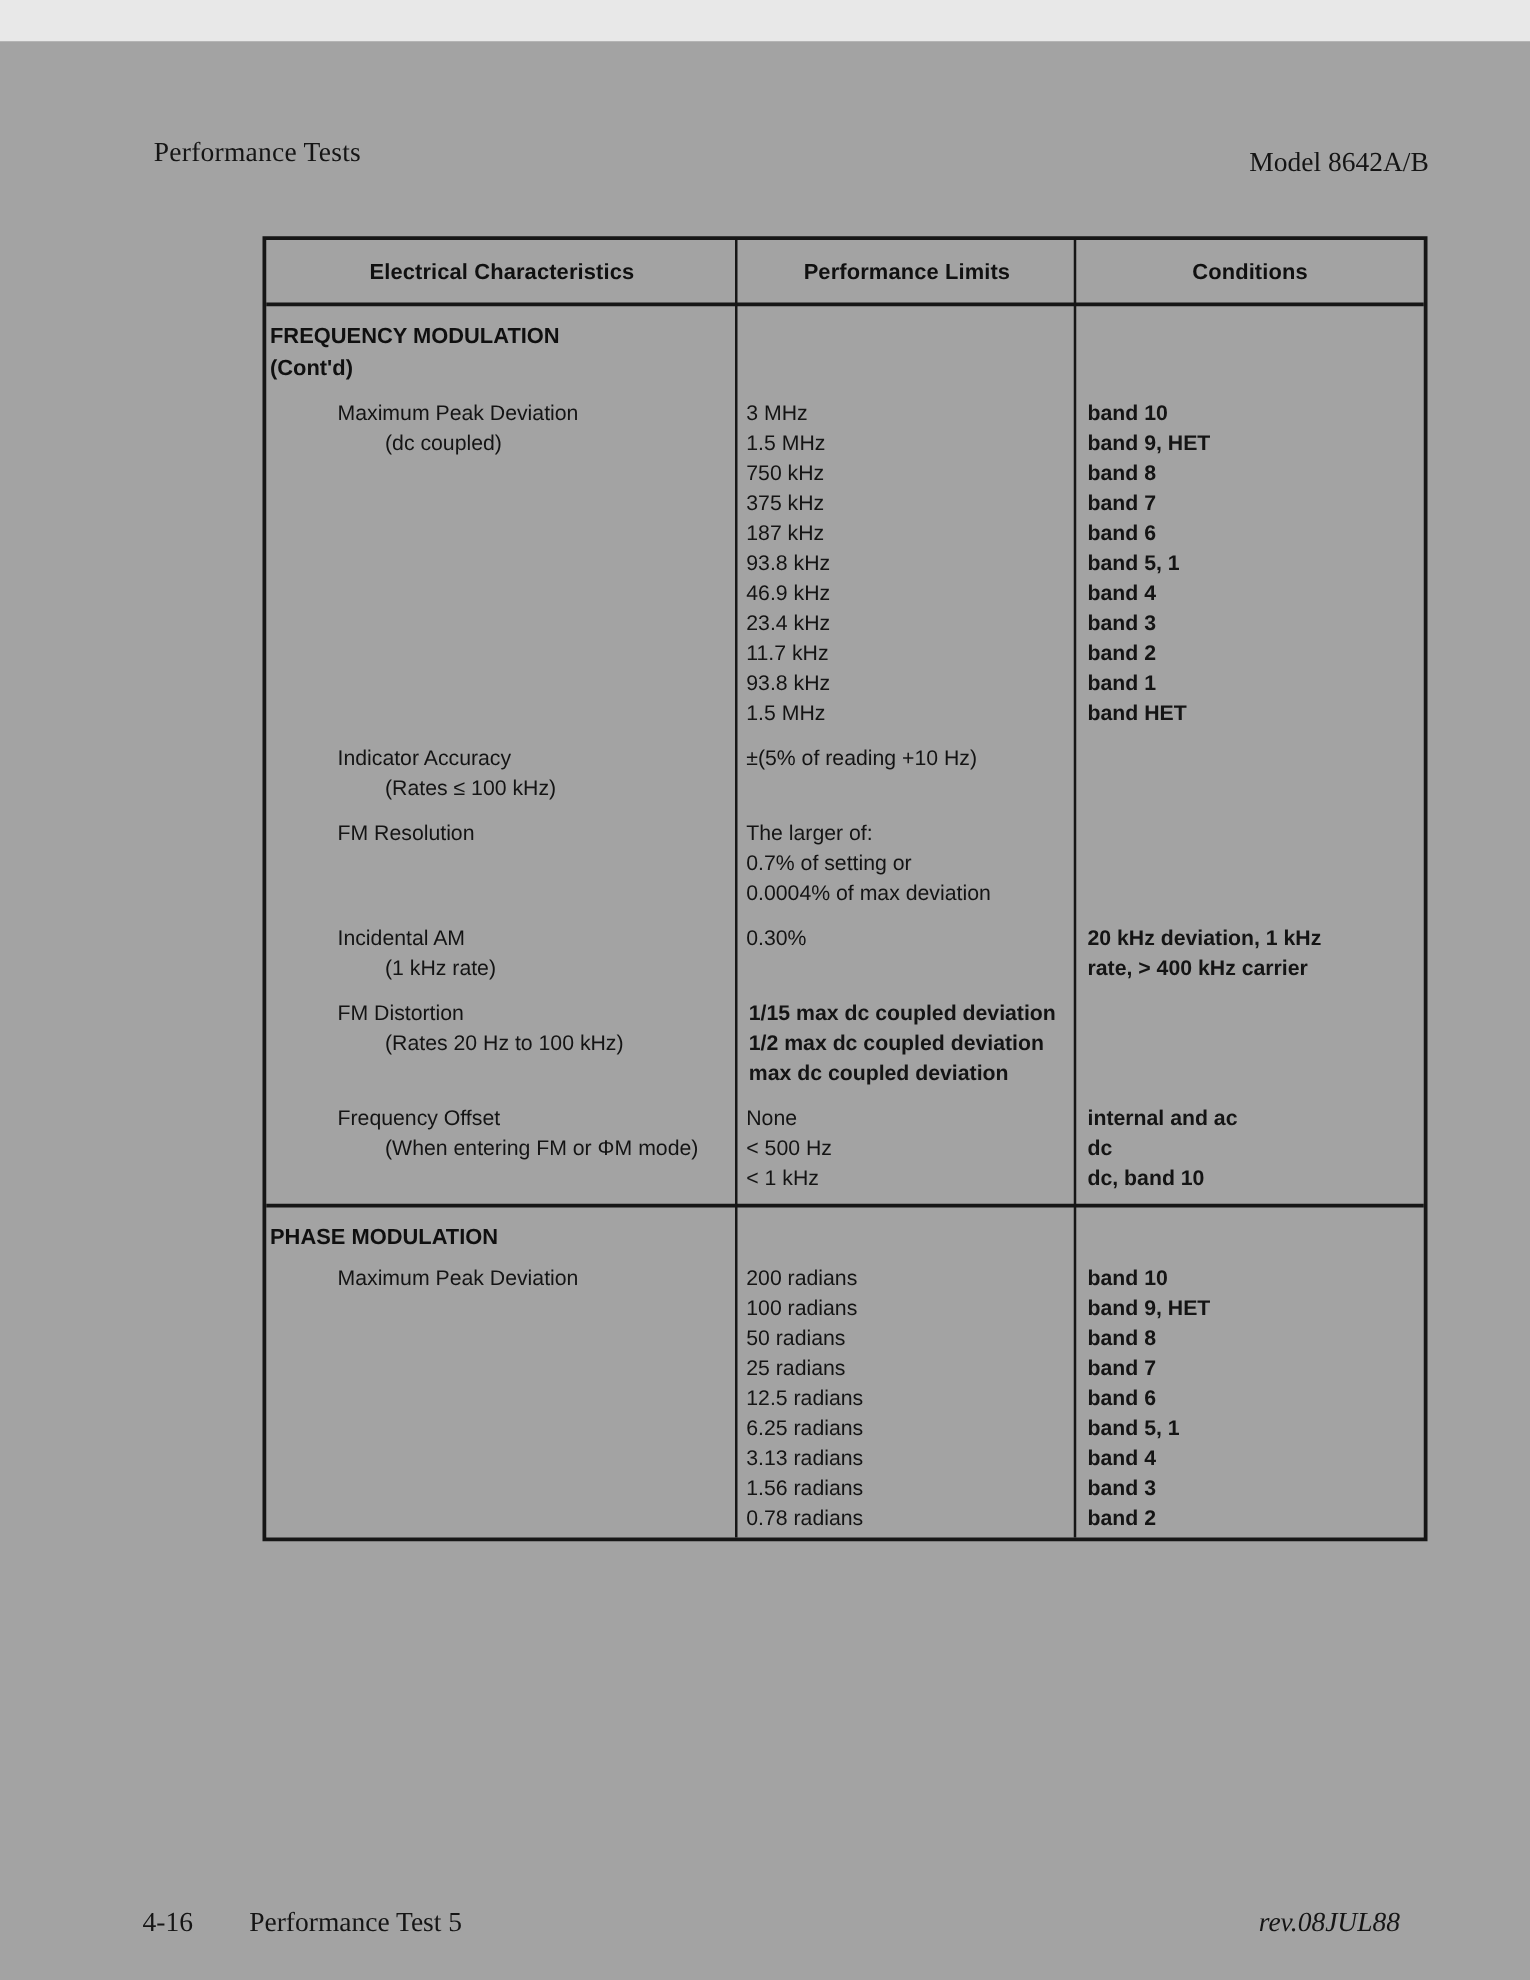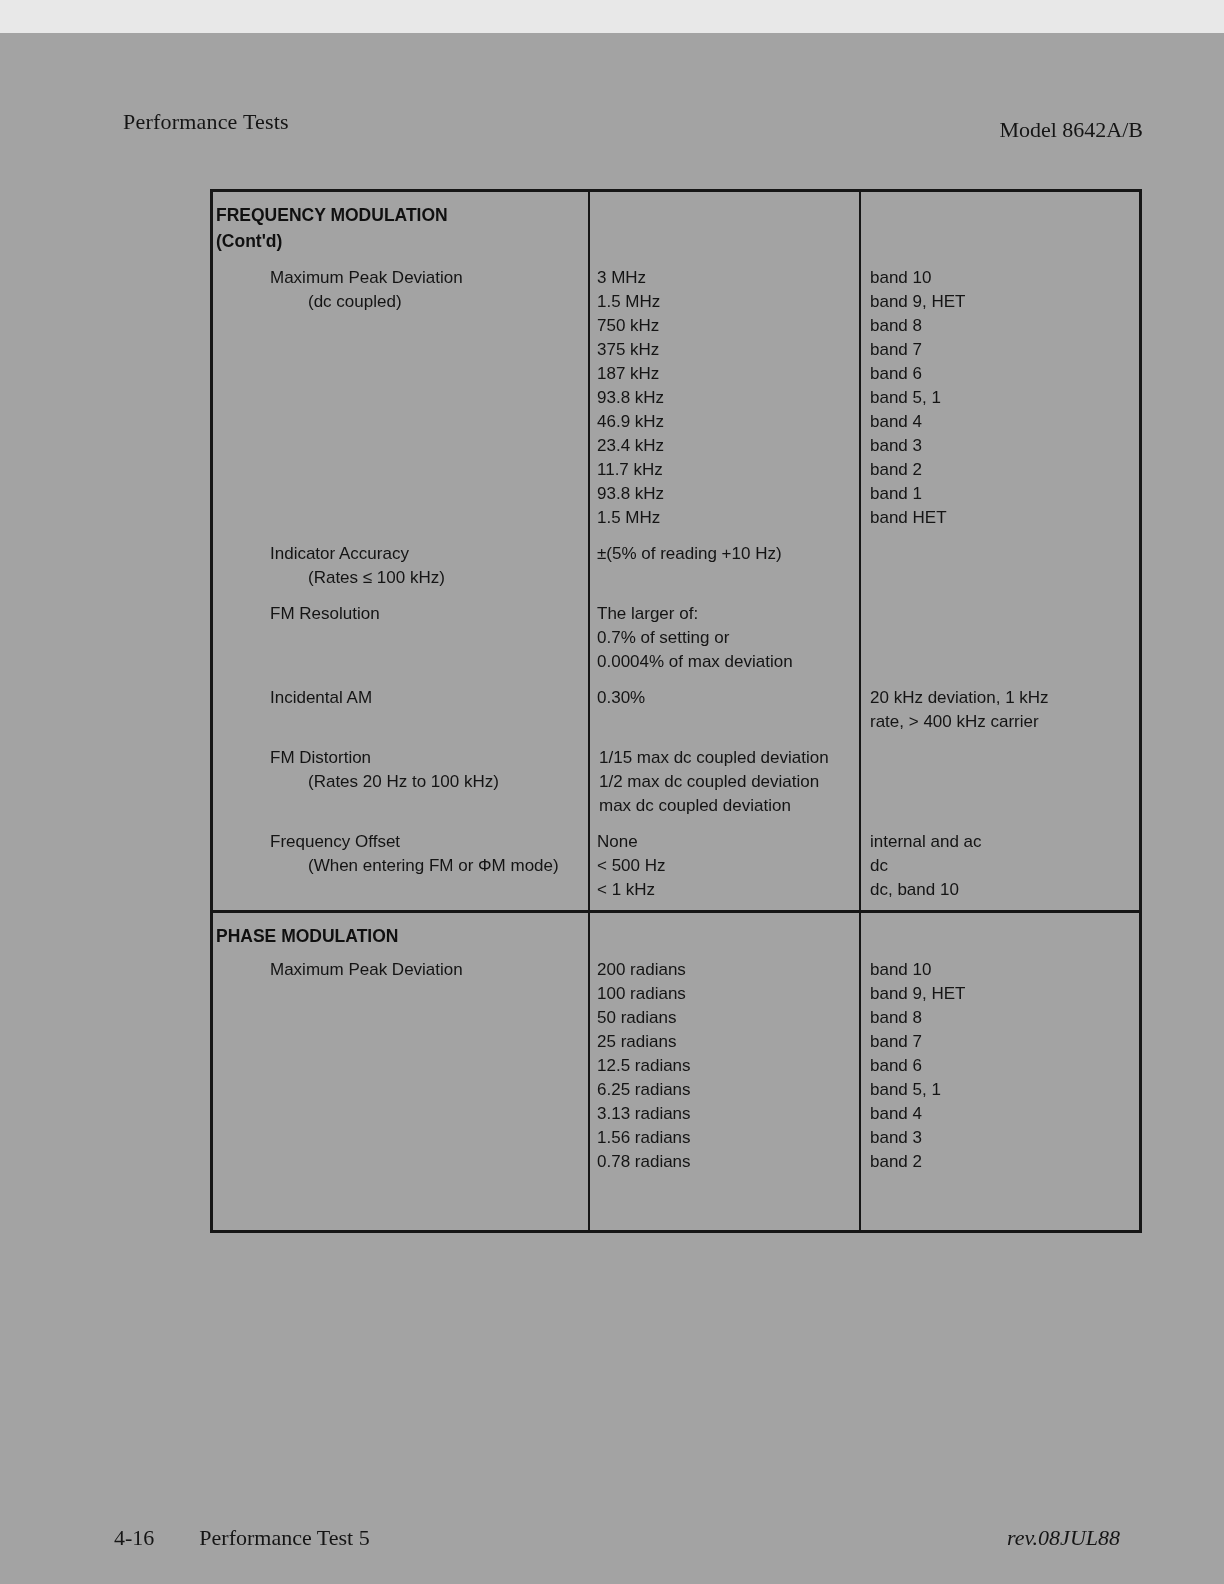--- a/index.html
+++ b/index.html
@@ -79,34 +79,39 @@
     grid-template-columns: 377px 271px 1fr;
     margin-top: 12px;
   }
   .tsection.pm .spec-row { margin-top: 9px; }
 
   .cell { box-sizing: border-box; }
   .cell .line { font-size: 17px; line-height: 24px; white-space: nowrap; color: #141414; }
   .cell.c1 .line.ind1 { padding-left: 57px; }
   .cell.c1 .line.ind2 { padding-left: 95px; }
   .cell.c2 { padding-left: 7px; }
-  .cell.c3 { padding-left: 9px; }
+  .cell.c3 { padding-left: 9px; font-weight: bold; }
 </style>
 </head>
 <body>
 
 <div class="page">
 
   <div class="running-head-left">Performance Tests</div>
   <div class="running-head-right">Model 8642A/B</div>
 
   <div class="spec-table">
     <div class="col-divider d1"></div>
     <div class="col-divider d2"></div>
 
+    <div class="thead">
+      <div class="th">Electrical Characteristics</div>
+      <div class="th">Performance Limits</div>
+      <div class="th">Conditions</div>
+    </div>
 
     <div id="table-sections">
         <div class="tsection fm">
           <div class="section-title">
             <div class="title-line">FREQUENCY MODULATION</div>
             <div class="title-line">(Cont'd)</div>
           </div>
           <div class="spec-row">
             <div class="cell c1">
               <div class="line ind1">Maximum Peak Deviation</div>
@@ -156,20 +161,21 @@
             <div class="cell c2">
               <div class="line">The larger of:</div>
               <div class="line">0.7% of setting or</div>
               <div class="line">0.0004% of max deviation</div>
             </div>
             <div class="cell c3"></div>
           </div>
           <div class="spec-row">
             <div class="cell c1">
               <div class="line ind1">Incidental AM</div>
+              <div class="line ind2">(1 kHz rate)</div>
             </div>
             <div class="cell c2">
               <div class="line">0.30%</div>
             </div>
             <div class="cell c3">
               <div class="line">20 kHz deviation, 1 kHz</div>
               <div class="line">rate, &gt; 400 kHz carrier</div>
             </div>
           </div>
           <div class="spec-row">

